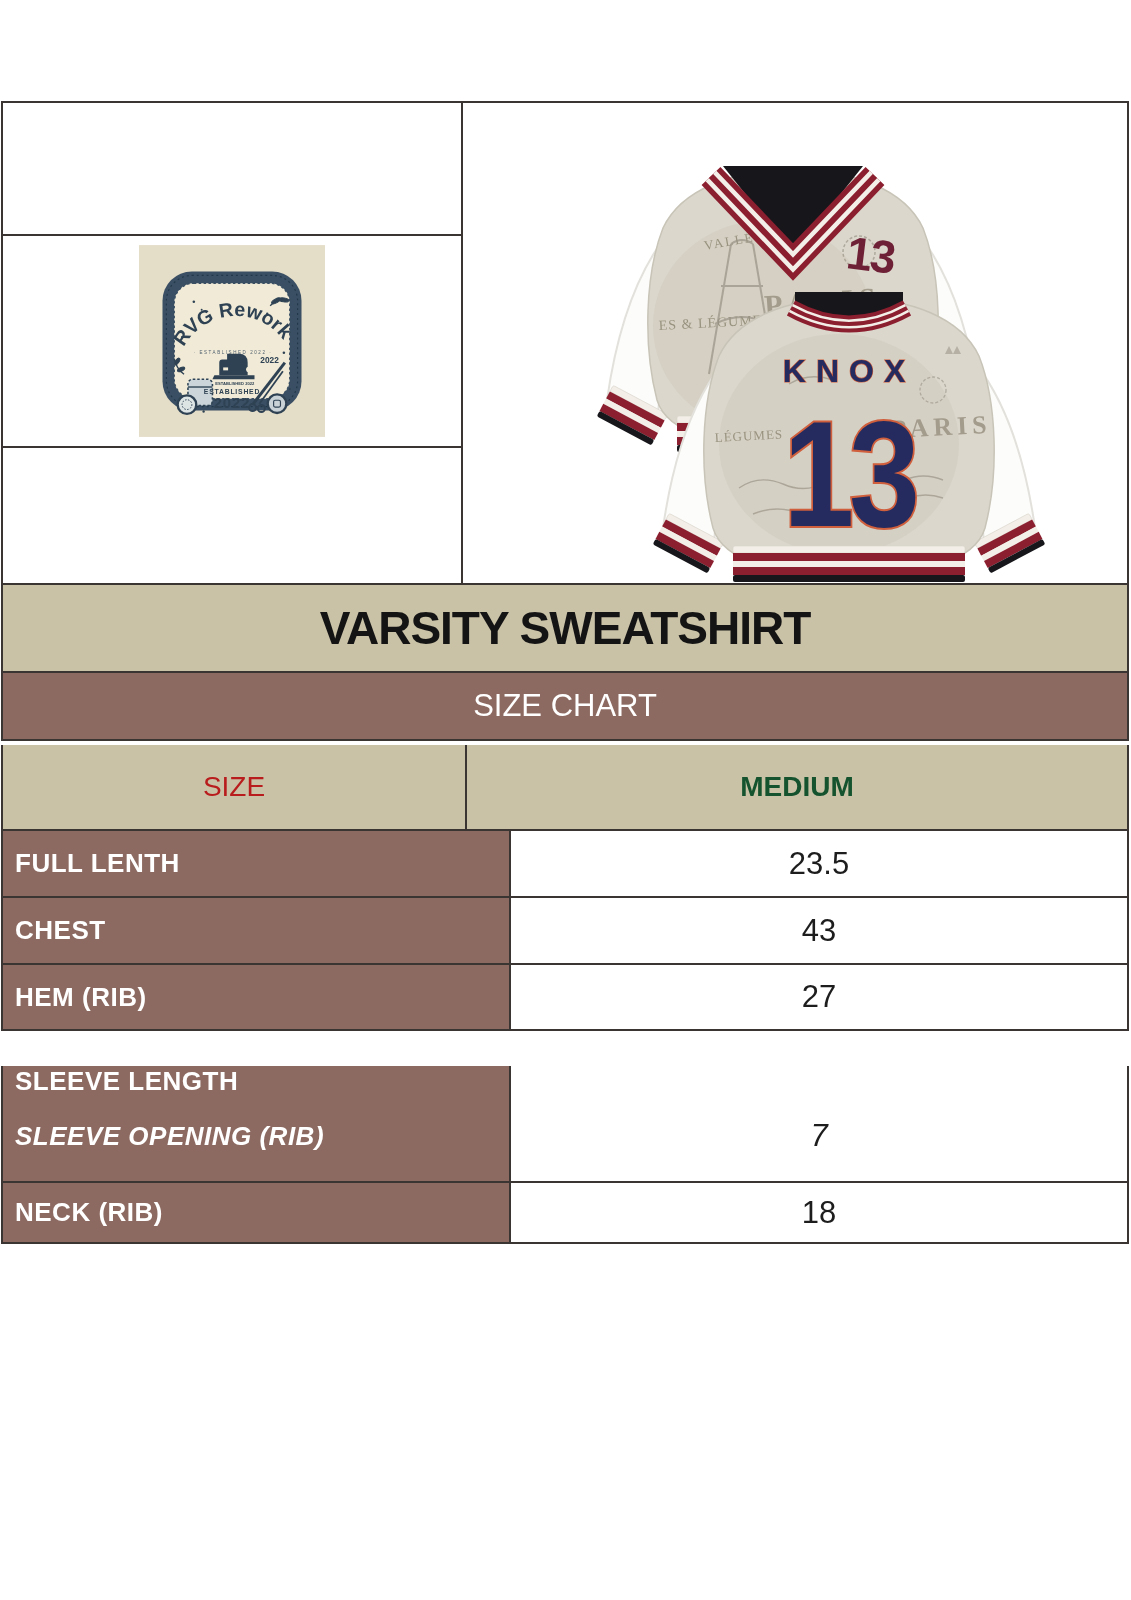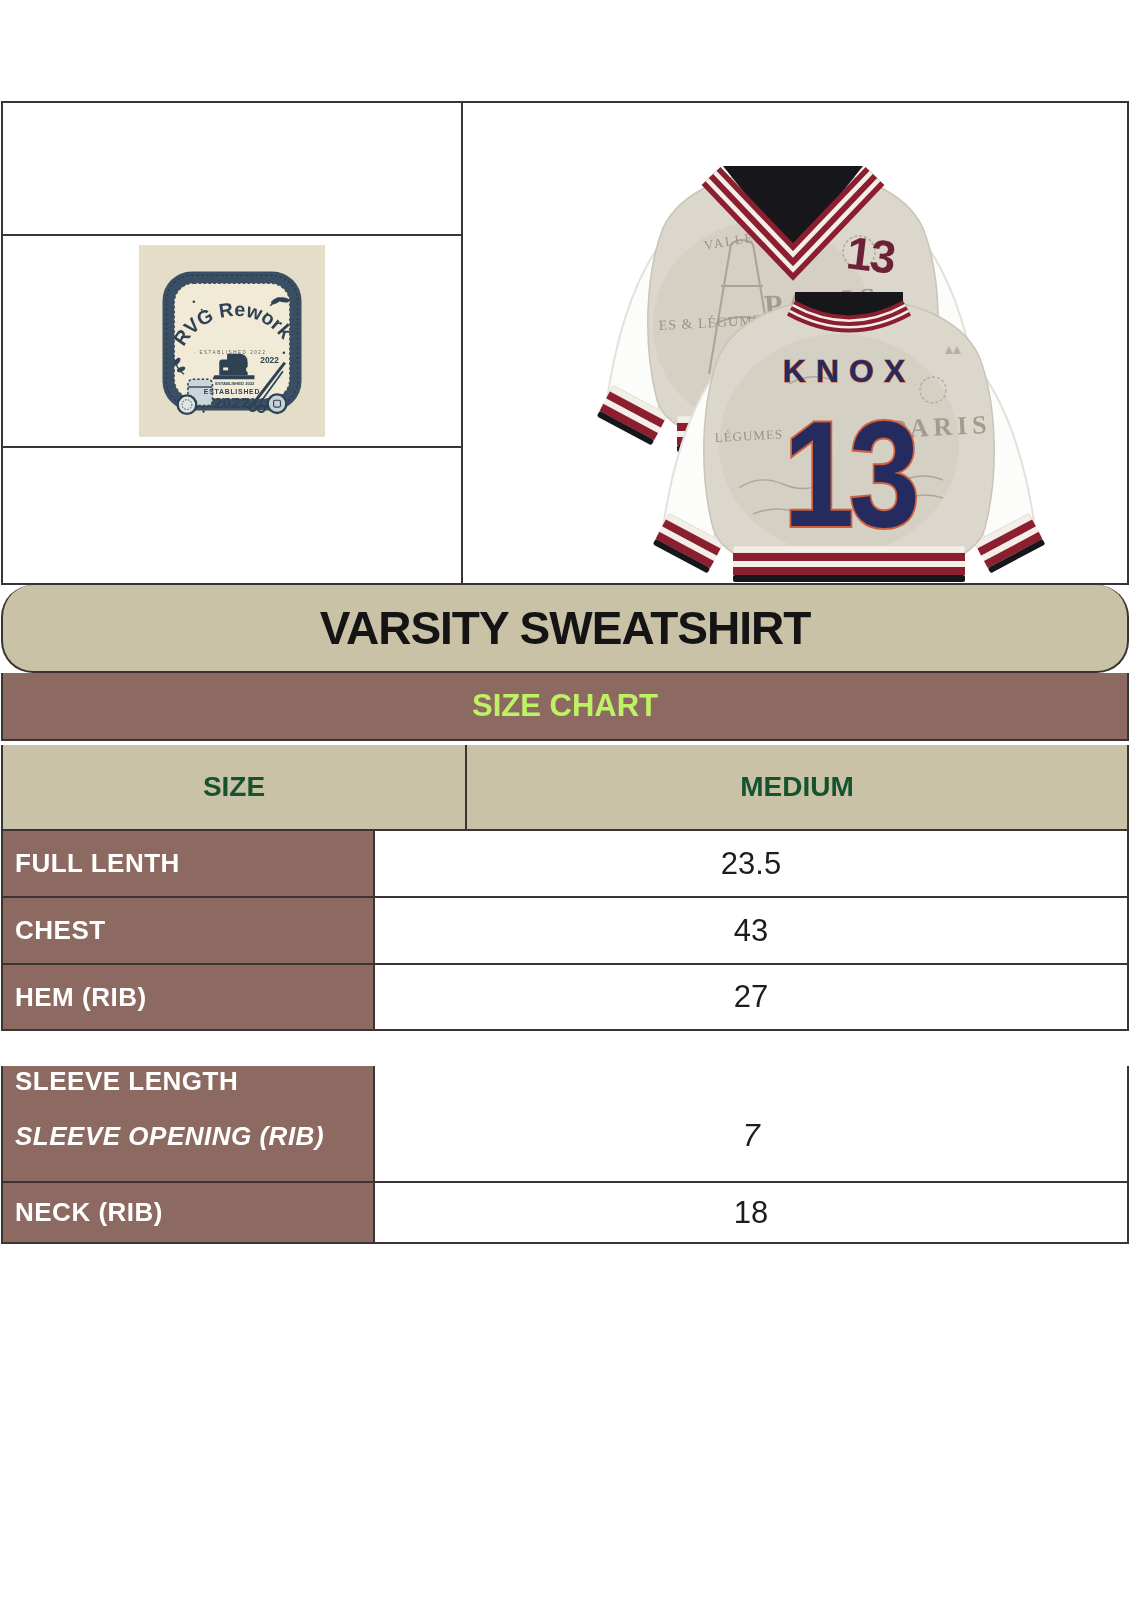--- a/index.html
+++ b/index.html
@@ -8,38 +8,38 @@
 
   .block { position:absolute; left:1px; width:1128px; border:2px solid #3a3432; border-top:none; }
   .photo-section { top:101px; height:484px; border-top:2px solid #3a3432; display:flex; background:#fff; }
   .photo-left-col { width:464px; border-right:2px solid #3a3432; display:flex; flex-direction:column; }
   .photo-cell-empty-top { height:133px; border-bottom:2px solid #3a3432; }
   .photo-cell-logo { height:212px; border-bottom:2px solid #3a3432; display:flex; align-items:center; justify-content:center; }
   .photo-cell-empty-bottom { flex:1; }
   .photo-right-col { flex:1; display:flex; align-items:center; justify-content:center; }
 
   .title-bar { top:585px; height:88px; background:#cac2a7; display:flex; align-items:center; justify-content:center;
-               font-size:46px; font-weight:bold; letter-spacing:-1px; color:#141414;border-radius:32px; }
+               font-size:46px; font-weight:bold; letter-spacing:-1px; color:#141414; }
   .chart-bar { top:673px; height:68px; background:#8d6a61; display:flex; align-items:center; justify-content:center;
-               font-size:31px; font-weight:bold; color:#bef264; letter-spacing:0; }
+               font-size:31px; font-weight:normal; color:#ffffff; letter-spacing:0; }
 
   .header-row { top:745px; height:86px; background:#cac2a7; display:flex; }
   .header-size { width:464px; border-right:2px solid #3a3432; display:flex; align-items:center; justify-content:center;
-                 font-size:28px; font-weight:bold; color:#14532d; }
+                 font-size:28px; font-weight:normal; color:#b91c1c; }
   .header-medium { flex:1; display:flex; align-items:center; justify-content:center;
                    font-size:28px; font-weight:bold; color:#14532d; }
 
   .data-row { display:flex; background:#ffffff; }
   .row-1 { top:831px;  height:67px; }
   .row-2 { top:898px;  height:67px; }
   .row-3 { top:965px;  height:66px; }
   .row-4 { top:1066px; height:60px;flex-direction:column; }
   .row-5 { top:1091px; height:92px;font-style:italic; }
   .row-6 { top:1183px; height:61px; }
-  .row-label { width:372px; border-right:2px solid #3a3432; background:#8d6a61; color:#ffffff;
+  .row-label { width:508px; border-right:2px solid #3a3432; background:#8d6a61; color:#ffffff;
                display:flex; align-items:center; padding-left:12px; font-size:26px; font-weight:bold; letter-spacing:0.5px; }
   .row-value { flex:1; display:flex; align-items:center; justify-content:center; font-size:31px; color:#1d1d1d; }
 
   svg text { font-family:"Liberation Sans", sans-serif; }
   .serifprint { font-family:"Liberation Serif", serif; }
 </style>
 </head>
 <body>
 
 <div class="page">

